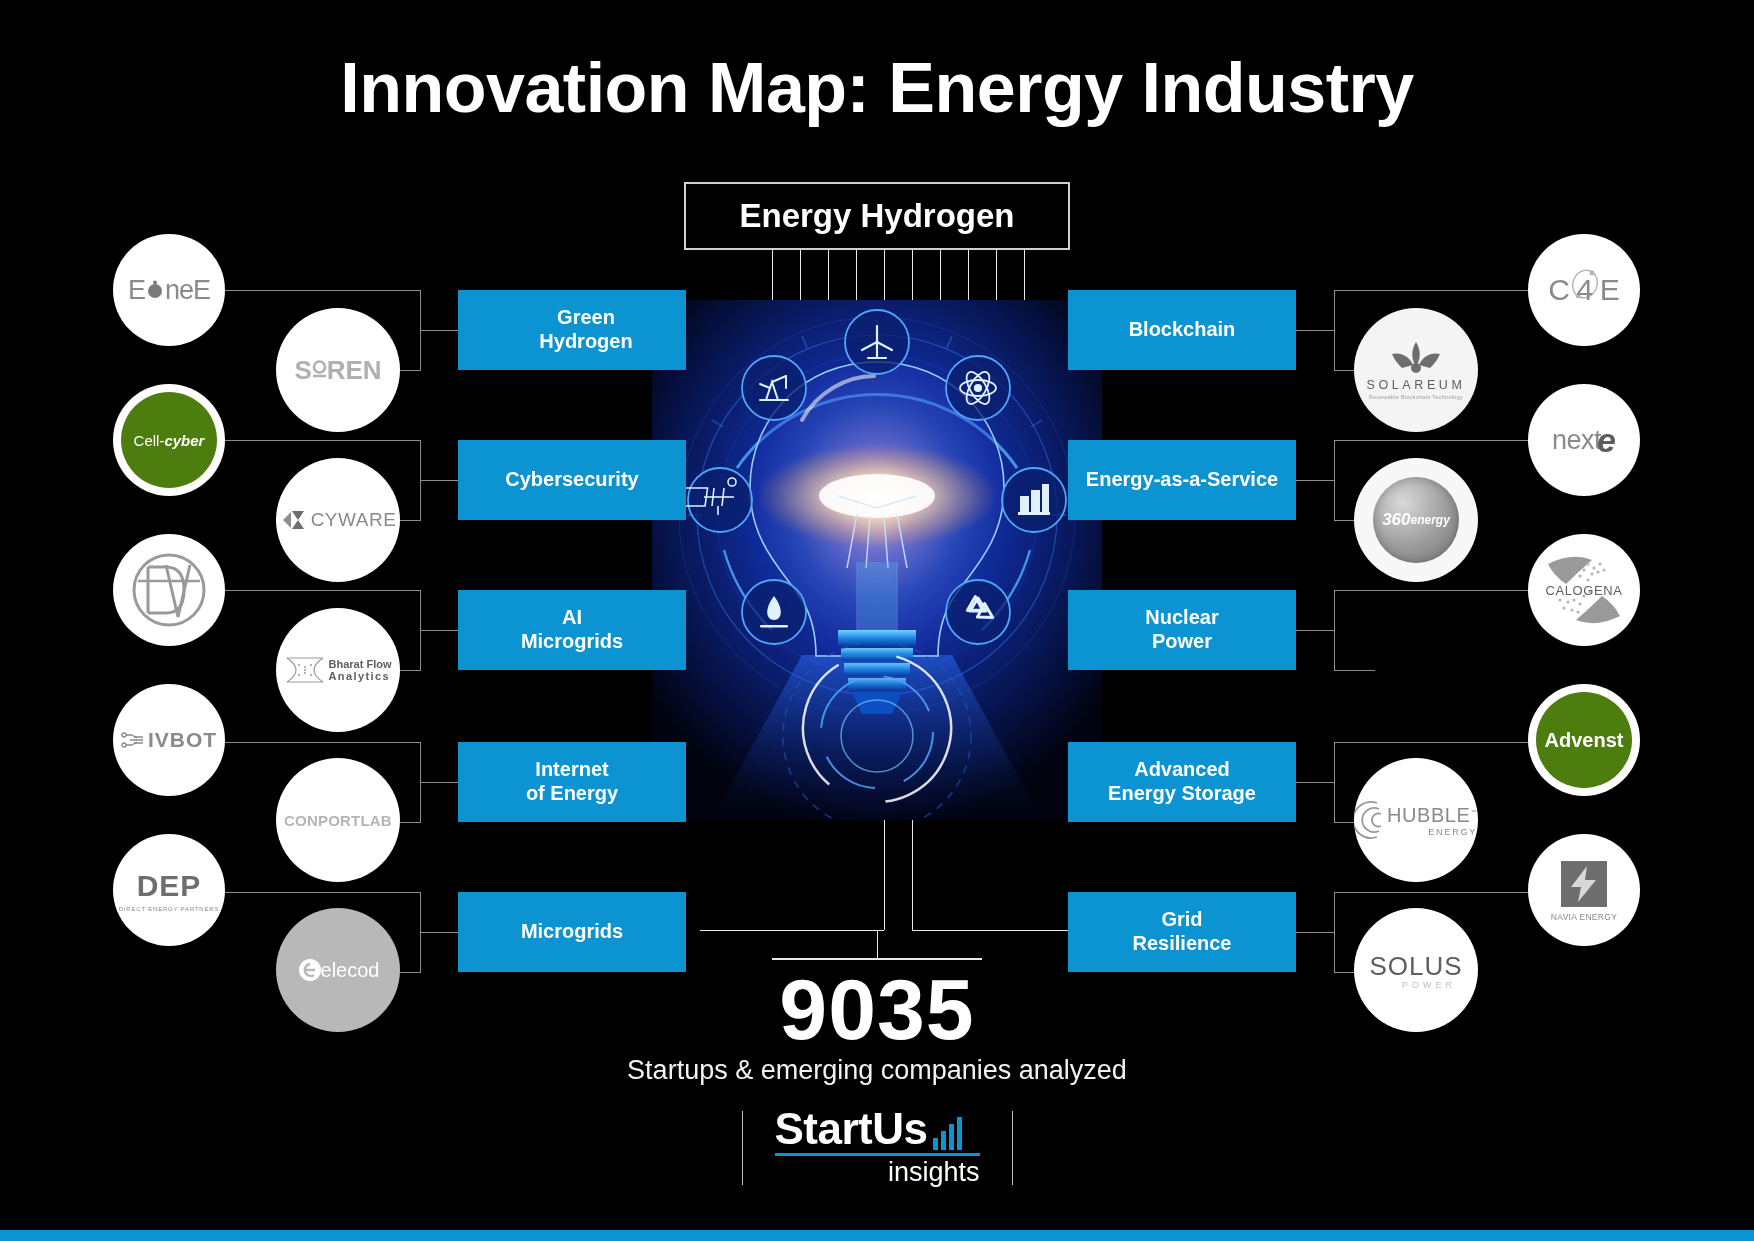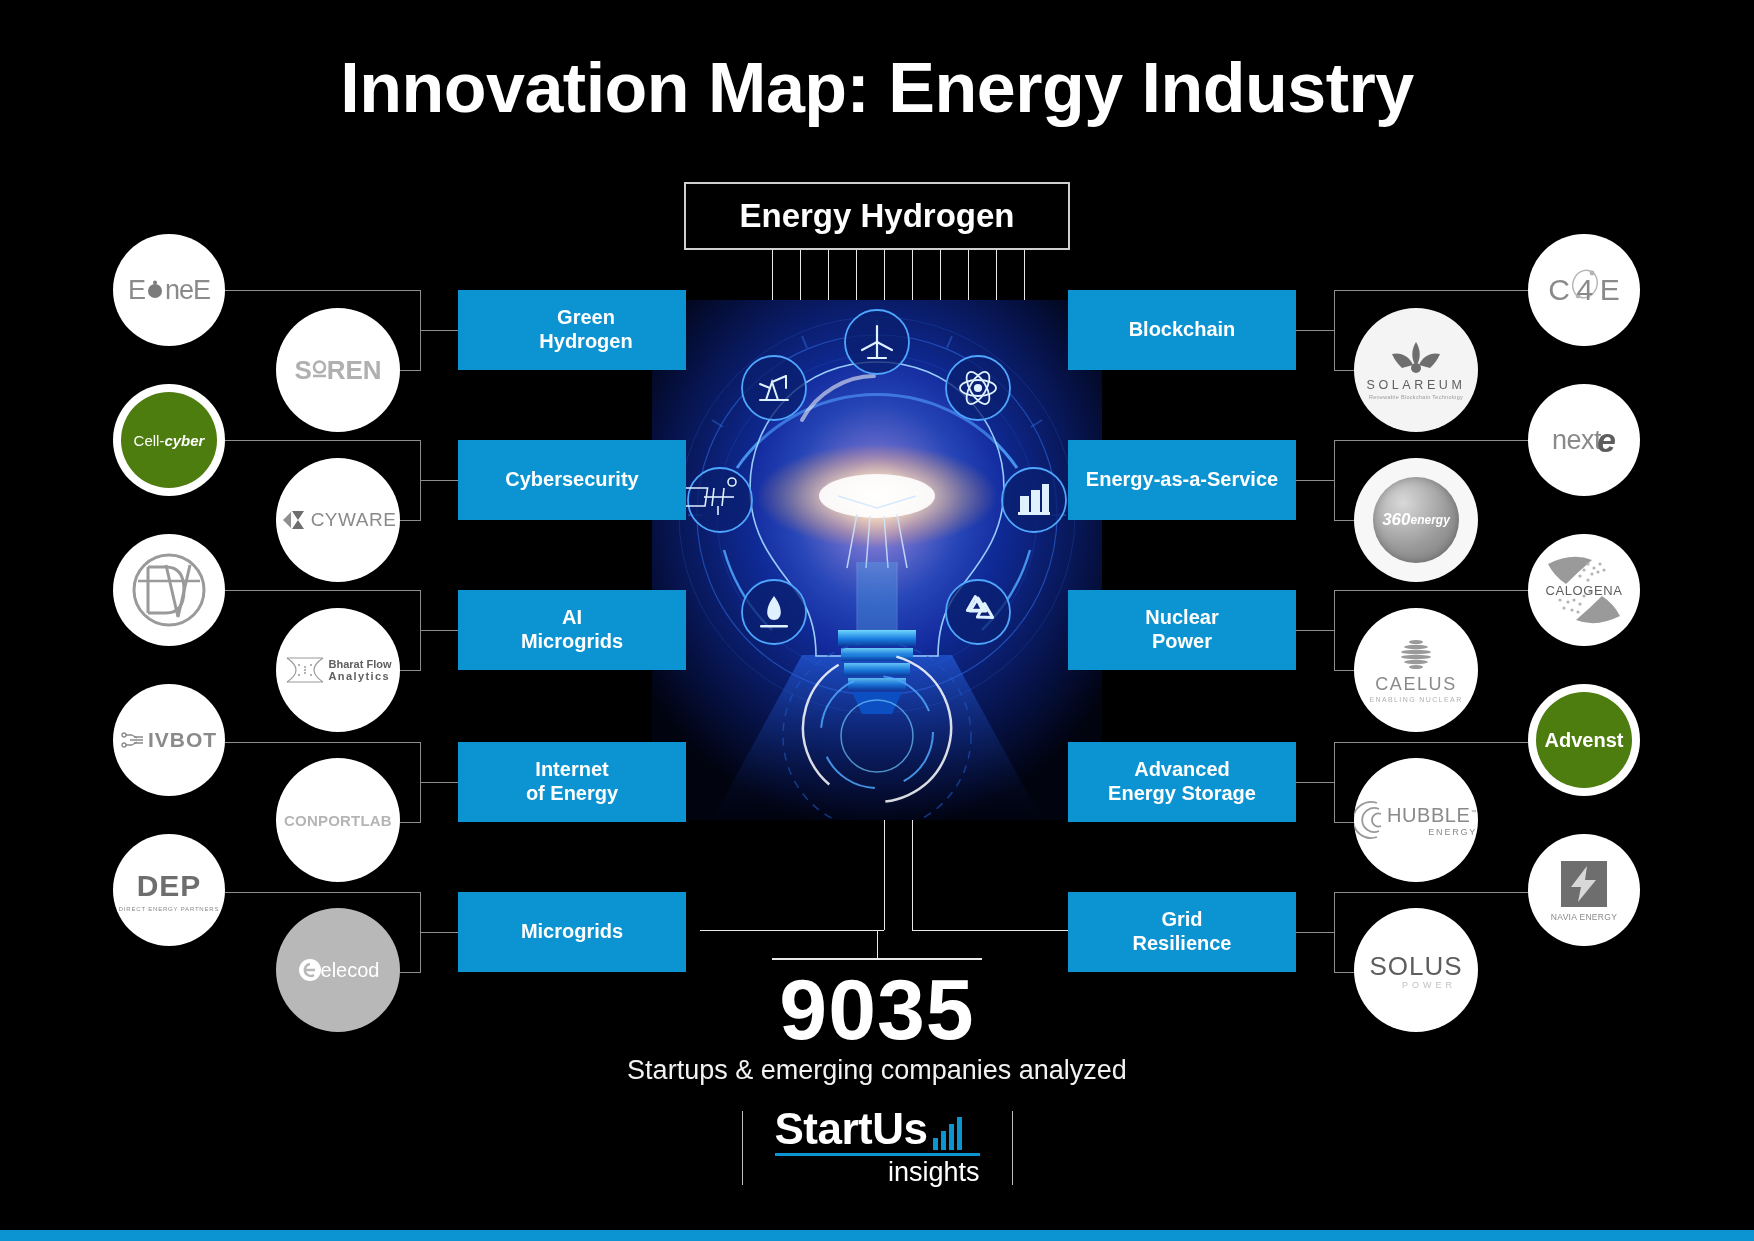--- a/index.html
+++ b/index.html
@@ -530,36 +530,20 @@
 
   <div class="node inner" style="left:1354px; top:458px;">
     <div class="logo" style="background:#f7f7f7;">
       <div style="width:86px;height:86px;border-radius:50%;background:radial-gradient(circle at 35% 30%, #d9d9d9, #9a9a9a 55%, #777 100%);display:flex;align-items:center;justify-content:center;box-shadow:inset 0 0 10px rgba(0,0,0,.25);font-style:italic;">
         <span style="font-size:17px;font-weight:700;color:#fff;">360</span>
           <span style="font-size:12px;font-weight:700;color:#fff;">energy</span>
       </div>
     </div>
   </div>
 
-  <div class="node inner" style="left:1354px; top:608px;">
-    <div class="logo">
-      <svg width="40" height="34" viewBox="0 0 40 34">
-        <g fill="#9a9a9a">
-          <ellipse cx="20" cy="4" rx="7" ry="2"></ellipse>
-          <ellipse cx="20" cy="9" rx="12" ry="2.2"></ellipse>
-          <ellipse cx="20" cy="14" rx="15" ry="2.2"></ellipse>
-          <ellipse cx="20" cy="19" rx="15" ry="2.2"></ellipse>
-          <ellipse cx="20" cy="24" rx="12" ry="2.2"></ellipse>
-          <ellipse cx="20" cy="29" rx="7" ry="2"></ellipse>
-        </g>
-      </svg>
-      <div style="font-size:18px;color:#8a8a8a;letter-spacing:1.6px;margin-top:2px;">CAELUS</div>
-      <div style="font-size:7px;color:#b0b0b0;letter-spacing:1.4px;margin-top:1px;">ENABLING NUCLEAR</div>
-    </div>
-  </div>
 
   <div class="node inner" style="left:1354px; top:758px;">
     <div class="logo">
       <div style="display:flex;align-items:center;gap:2px;">
         <svg width="30" height="42" viewBox="0 0 30 42">
           <g fill="none" stroke="#9a9a9a" stroke-width="1.8">
             <path d="M22 4 A18 18 0 1 0 22 38"></path>
             <path d="M24 10 A12 12 0 1 0 24 32"></path>
             <path d="M26 15 A6.5 6.5 0 1 0 26 27"></path>
           </g>

